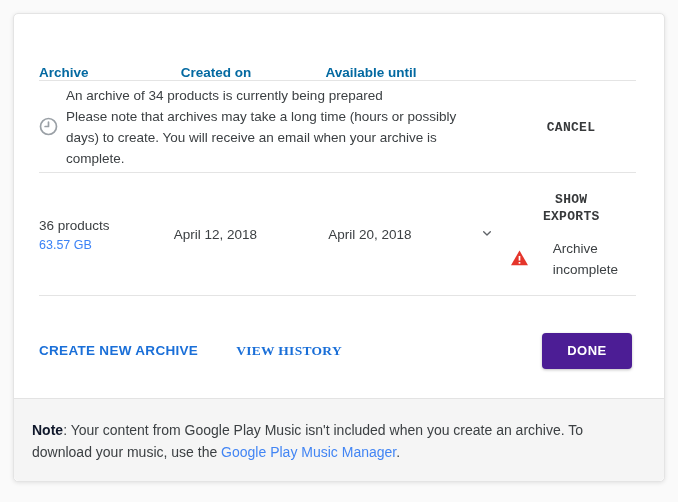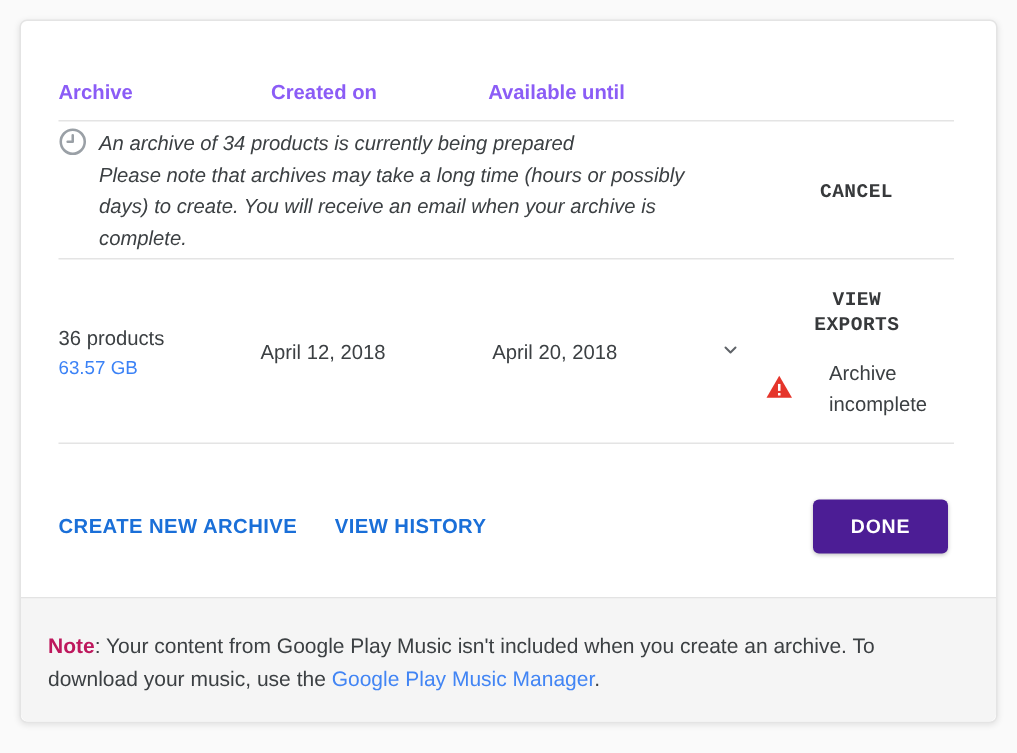--- a/index.html
+++ b/index.html
@@ -17,32 +17,31 @@
     background:#ffffff;
     border:1px solid #e4e4e4;
     border-radius:5px;
     box-shadow:0 1px 4px rgba(0,0,0,0.10);
     display:flex; flex-direction:column;
   }
   .table { margin:0 28px 0 25px; }
   .row { display:flex; align-items:center; }
   .header-row {
     height:67px; align-items:flex-end;
-    padding-bottom:11px;
     border-bottom:1px solid #e4e4e4;
-    font-weight:bold; font-size:13.5px; color:#8b5cf6;
+    font-weight:bold; font-size:13.5px; color:#0369a1;
   }
   .col-archive { width:127px; text-align:left; }
   .col-created { width:100px; text-align:center; }
   .col-available { width:140px; margin-left:35px; text-align:center; }
   .col-chevron { width:40px; margin-left:27px; text-align:center; display:flex; justify-content:center; align-items:center; }
   .col-details { width:130px; margin-left:auto; text-align:center; }
 
   .prep-row { height:92px; border-bottom:1px solid #e4e4e4; }
-  .prep-left { display:flex; gap:8px; width:442px;font-style:italic; }
+  .prep-left { display:flex; align-items:center; gap:8px; width:442px; }
   .prep-text { font-size:13.5px; line-height:21px; color:#3c4043; max-width:395px; }
   .clock { flex:0 0 19px; height:19px; }
 
   .cancel-btn, .show-exports-btn {
     font-weight:bold; font-size:13px; letter-spacing:0.3px;
     color:#37393b; background:none; border:none; cursor:pointer;
     font-family:Liberation Mono, monospace; line-height:17px;
   }
   .show-exports-btn { display:inline-block; max-width:90px; }
 
@@ -54,39 +53,39 @@
   .incomplete-text { font-size:13.5px; line-height:21px; color:#3c4043; text-align:left; max-width:80px; }
 
   .actions {
     height:103px; display:flex; align-items:center;
     padding:8px 32px 0 25px;
   }
   .text-link {
     background:none; border:none; cursor:pointer; font-family:inherit;
     color:#1a6fd8; font-weight:bold; font-size:13.5px; letter-spacing:0.3px;
   }
-  .link-gap { margin-left:25px; }
+  .link-gap { margin-left:38px;font-family:Liberation Serif, serif; }
   .done-btn {
     margin-left:auto;
     width:90px; height:36px;
     background:#4c1d95; color:#ffffff;
     border:none; border-radius:4px; cursor:pointer;
     font-family:inherit; font-weight:bold; font-size:13px; letter-spacing:0.5px;
     box-shadow:0 1px 3px rgba(0,0,0,0.25);
   }
   .footer {
     margin-top:auto;
     height:84px;
     background:#f5f5f5;
     border-top:1px solid #e3e3e3;
     border-radius:0 0 5px 5px;
     padding:20px 18px 0 18px;
     font-size:14px; line-height:22px; color:#3c4043;
   }
-  .footer b { color:#be185d; }
+  .footer b { color:#0f172a; }
   .footer-link { color:#4285f4; text-decoration:none; cursor:pointer; }
 </style>
 </head>
 <body>
 
 <div class="card">
 
   <div class="table">
 
     <div class="row header-row">
@@ -123,21 +122,21 @@
       <div class="col-available">April 20, 2018</div>
       <div class="col-chevron">
         <span>
           <svg width="16" height="16" viewBox="0 0 24 24">
             <path d="M7 10l5 5 5-5" fill="none" stroke="#5f6368" stroke-width="2" stroke-linecap="round" stroke-linejoin="round"></path>
           </svg>
         </span>
       </div>
       <div class="col-details">
         <div class="details-stack">
-          <button class="show-exports-btn">VIEW EXPORTS</button>
+          <button class="show-exports-btn">SHOW EXPORTS</button>
           <div class="incomplete">
             <span>
               <svg width="19" height="17" viewBox="0 0 24 22">
                 <path d="M1 21h22L12 2z" fill="#e5352b"></path>
                 <rect x="10.9" y="9" width="2.2" height="6" fill="#ffffff"></rect>
                 <rect x="10.9" y="16.8" width="2.2" height="2.2" fill="#ffffff"></rect>
               </svg>
             </span>
             <span class="incomplete-text">Archive incomplete</span>
           </div>

